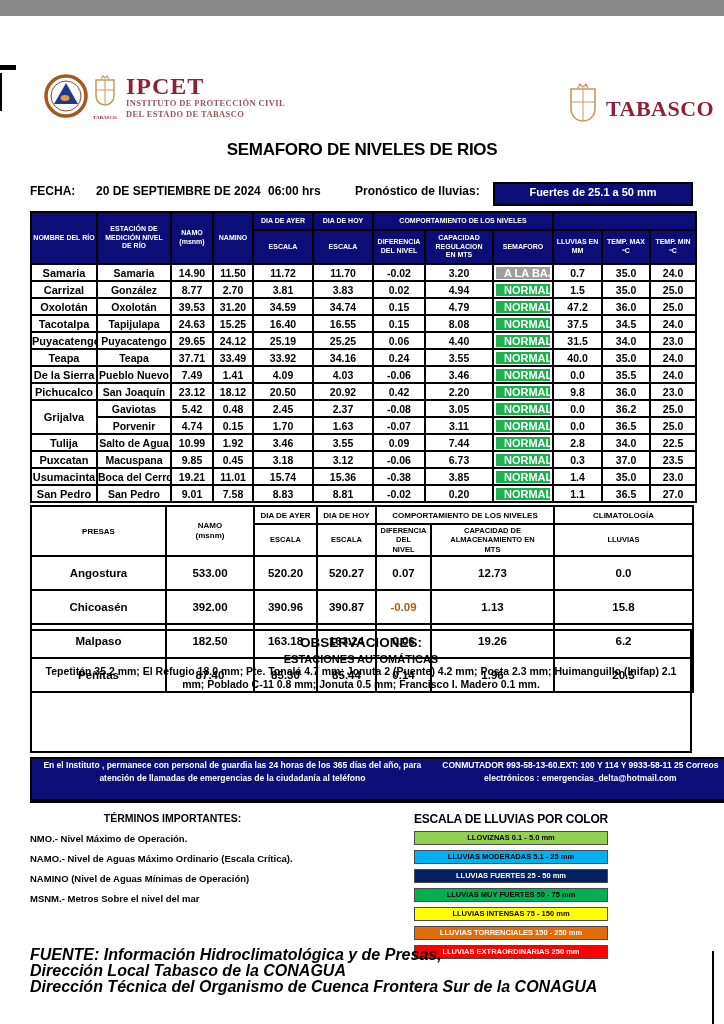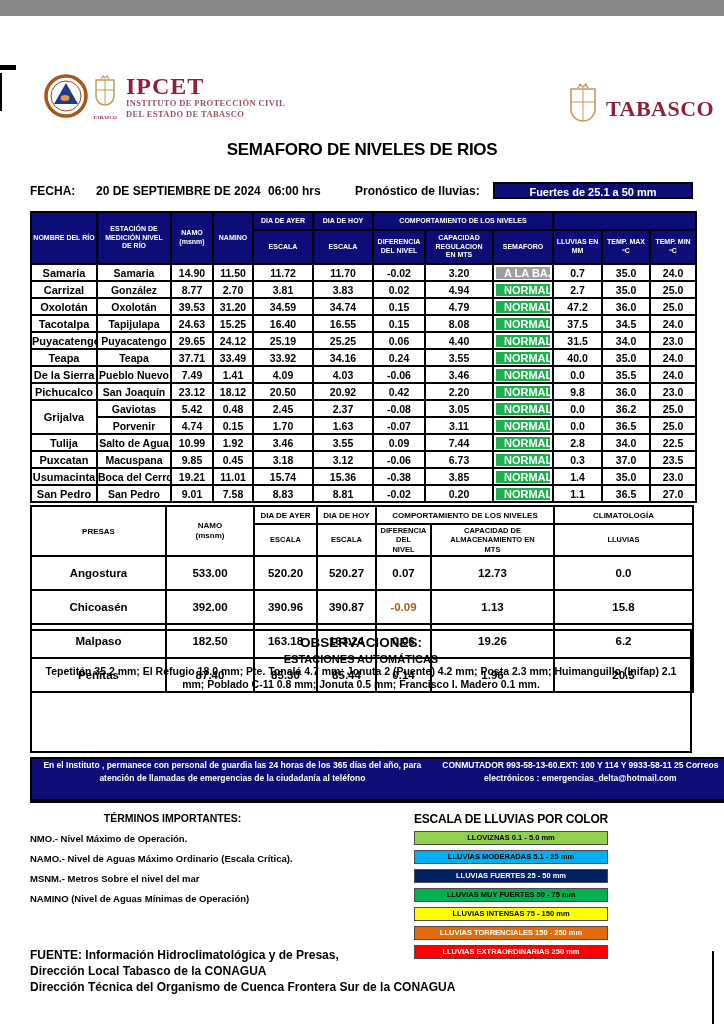--- a/index.html
+++ b/index.html
@@ -16,21 +16,21 @@
   .brand-right .brand-word { font-family: "Liberation Serif", serif; font-size: 22px; font-weight: bold; color: var(--maroon, #8E2138); margin-left: 6px; margin-top: 8px; letter-spacing: .5px; }
 
   .doc-title { position: absolute; top: 124px; left: 0; width: 100%; text-align: center; font-size: 17px; font-weight: bold; color: #000; letter-spacing: -0.3px; }
 
   
   .meta-row { position: absolute; top: 166px; left: 30px; width: 665px; height: 20px; font-size: 12px; font-weight: bold; color: #000; }
   .meta-row .fecha-label { position: absolute; left: 0; top: 2px; }
   .meta-row .fecha-value { position: absolute; left: 66px; top: 2px; }
   .meta-row .hora { position: absolute; left: 238px; top: 2px; }
   .meta-row .pron-label { position: absolute; left: 325px; top: 2px; }
-  .meta-row .pron-box { position: absolute; left: 463px; top: 0; width: 200px; height: 17px; background: var(--navy, #0D0D78); border: 2px solid #000; color: #fff; font-size: 11px; font-weight: bold; text-align: center; line-height: 16px; }
+  .meta-row .pron-box { position: absolute; left: 463px; top: 0; width: 200px; height: 24px; background: var(--navy, #0D0D78); border: 2px solid #000; color: #fff; font-size: 11px; font-weight: bold; text-align: center; line-height: 16px; }
 
   
   table { border-collapse: collapse; table-layout: fixed; }
   .rivers { position: absolute; top: 195px; left: 30px; width: 665px; }
   .rivers th, .rivers td, .presas th, .presas td { border: 2px solid #000; text-align: center; vertical-align: middle; overflow: hidden; }
   .rivers thead th { background: var(--navy, #0D0D78); color: #fff; font-size: 7px; font-weight: bold; line-height: 1.25; padding: 1px; }
   .rivers thead tr:nth-child(1) th { height: 18px; }
   .rivers thead tr:nth-child(2) th { height: 34px; }
   .rivers tbody td { height: 17px; font-size: 10.5px; font-weight: bold; color: #000; padding: 0; white-space: nowrap; }
   .rivers td.rio { font-size: 11px; }
@@ -64,21 +64,21 @@
   .terms-title { width: 285px; text-align: center; font-size: 10.5px; font-weight: bold; }
   .term-line { font-size: 9.5px; font-weight: bold; margin-top: 9px; }
 
   
   .scale { position: absolute; top: 796px; left: 406px; width: 210px; }
   .scale-title { text-align: center; font-size: 12px; font-weight: bold; color: #000; letter-spacing: -0.2px; }
   .scale-bar { width: 194px; height: 14px; margin: 5px auto 0; border: 1px solid #4a4a4a; text-align: center; font-size: 7.5px; font-weight: bold; line-height: 12px; white-space: nowrap; overflow: hidden; }
 
   
   .fuente { position: absolute; top: 931px; left: 30px; color: #000; }
-  .fuente div { font-size: 12px; font-weight: bold; line-height: 16px; }
+  .fuente div { font-size: 16px; font-weight: bold; line-height: 16px; font-style: italic; }
 
   
   .artifact { position: absolute; background: #000; }
 </style>
 </head>
 <body>
 
 <div id="page">
 
   <div class="artifact" style="left:0;top:49px;width:16px;height:5px;"></div>
@@ -200,21 +200,21 @@
           <td>González</td>
           <td>8.77</td>
           <td>2.70</td>
           <td>3.81</td>
           <td>3.83</td>
           <td>0.02</td>
           <td>4.94</td>
           <td>
             <span class="sem-badge sem-normal">NORMAL</span>
           </td>
-          <td>2.7</td>
+          <td>1.5</td>
           <td>35.0</td>
           <td>25.0</td>
         </tr>
         <tr>
           <td class="rio">Oxolotán</td>
           <td>Oxolotán</td>
           <td>39.53</td>
           <td>31.20</td>
           <td>34.59</td>
           <td>34.74</td>
@@ -484,22 +484,22 @@
   <div class="band">
     <div>En el Instituto , permanece con personal de guardia las 24 horas de los 365 días del año, para atención de llamadas de emergencias de la ciudadanía al teléfono</div>
     <div>CONMUTADOR  993-58-13-60.EXT: 100 Y 114  Y 9933-58-11 25   Correos electrónicos : emergencias_delta@hotmail.com</div>
   </div>
 
   <div class="terms">
     <div class="terms-title">TÉRMINOS IMPORTANTES:</div>
     <div id="terms-lines">
         <div class="term-line">NMO.- Nivel Máximo de Operación.</div>
         <div class="term-line">NAMO.- Nivel de Aguas Máximo Ordinario (Escala Crítica).</div>
+        <div class="term-line">NAMINO (Nivel de Aguas Mínimas de Operación)</div>
         <div class="term-line">MSNM.- Metros Sobre el nivel del mar</div>
-        <div class="term-line">NAMINO (Nivel de Aguas Mínimas de Operación)</div>
       </div>
   </div>
 
   <div class="scale">
     <div class="scale-title">ESCALA DE LLUVIAS POR COLOR</div>
     <div id="scale-bars">
         <div class="scale-bar" style="background: rgb(146, 208, 80); color: rgb(0, 0, 0);">LLOVIZNAS   0.1 -  5.0 mm</div>
         <div class="scale-bar" style="background: rgb(0, 176, 240); color: rgb(0, 0, 0);">LLUVIAS MODERADAS 5.1 - 25 mm</div>
         <div class="scale-bar" style="background: rgb(0, 32, 96); color: rgb(255, 255, 255);">LLUVIAS FUERTES       25 - 50 mm</div>
         <div class="scale-bar" style="background: rgb(0, 176, 80); color: rgb(0, 0, 0);">LLUVIAS MUY FUERTES   50 - 75 mm</div>

